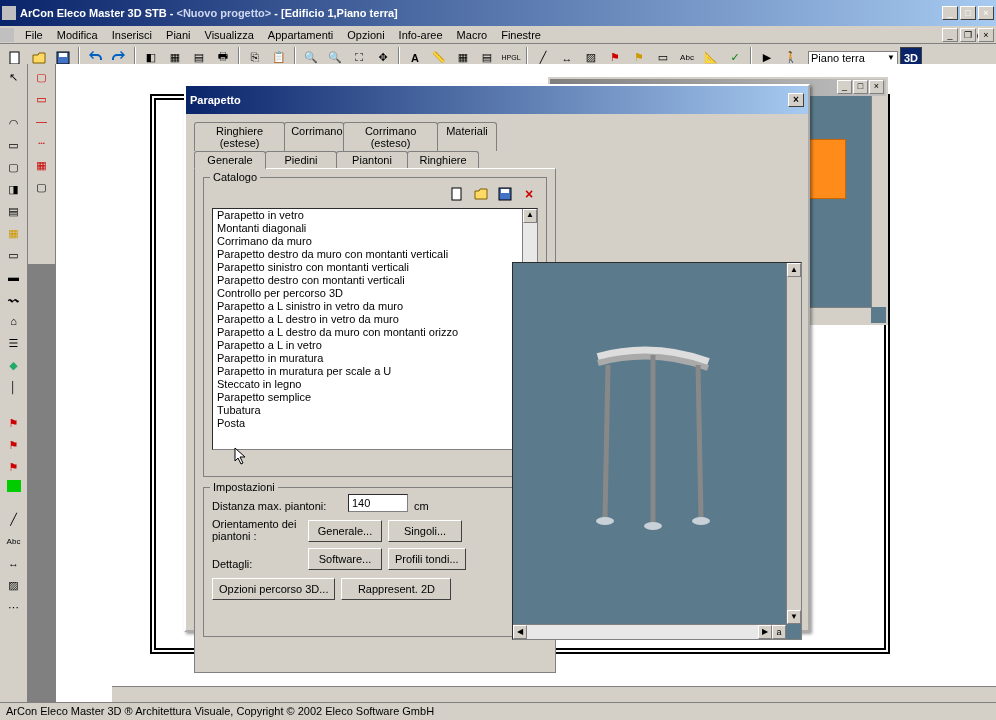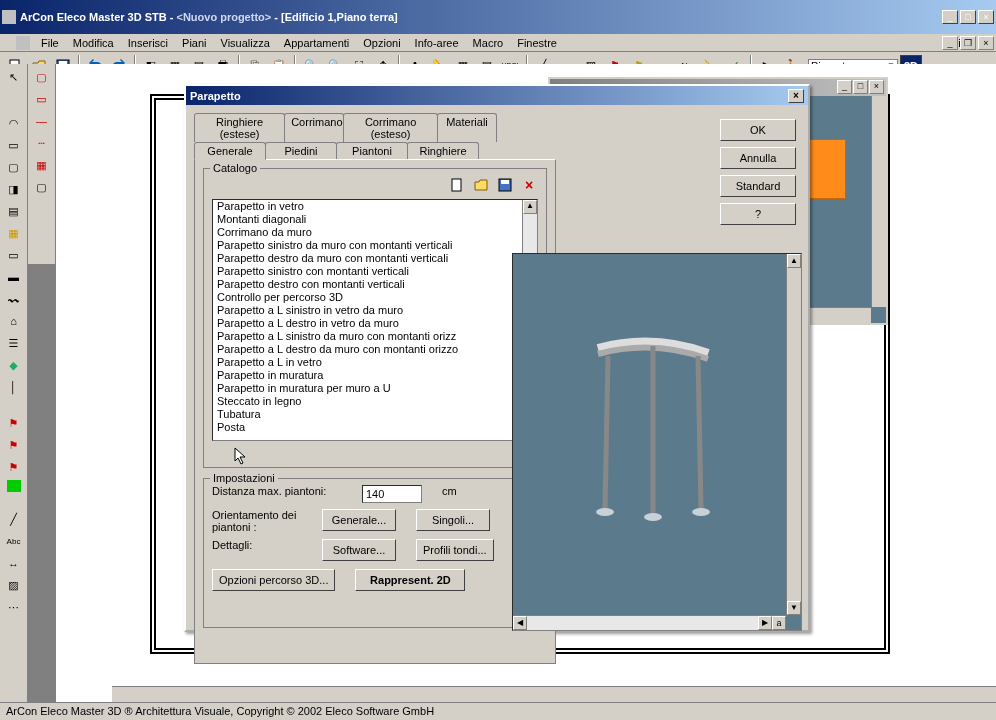--- a/index.html
+++ b/index.html
@@ -1,27 +1,27 @@
 <!DOCTYPE html>
 <html><head>
 <meta charset="utf-8">
 <style>
 * { box-sizing: border-box; margin: 0; padding: 0; font-family: Tahoma, Arial, sans-serif; font-size: 11px; }
 body { background: #d4d0c8; width: 996px; height: 720px; overflow: hidden; position: relative; }
 
 
-.titlebar { height: 34px; background: linear-gradient(to right, #0a246a, #a6caf0); color: #fff; display: flex; align-items: center; padding: 11px 2px; justify-content: center; }
+.titlebar { height: 26px; background: linear-gradient(to right, #0a246a, #a6caf0); color: #fff; display: flex; align-items: center; padding: 11px 2px; justify-content: center; }
 .titlebar .app-icon { width: 14px; height: 14px; background: #c0c0c0; margin-right: 4px; }
 .titlebar .title { flex: 1; font-weight: bold; }
 .titlebar .title .dim { color: #cfd8f0; }
 .titlebar .win-btns { display: flex; }
 .titlebar .win-btn { width: 16px; height: 14px; background: #d4d0c8; border: 1px solid #fff; border-right-color:#404040; border-bottom-color:#404040; margin-left: 2px; font-size:9px; text-align:center; line-height:12px;}
 
 
-.menubar { height: 18px; background: #d4d0c8; display: flex; align-items: center; padding: 0 16px; border-bottom: 1px solid #808080; position: relative;}
+.menubar { height: 18px; background: #d4d0c8; display: flex; align-items: center; padding: 0 0; border-bottom: 1px solid #808080; position: relative;}
 .menubar .mi { padding: 1px 7px; }
 .menubar .app-icon-small { width:14px; height:14px; background:#c0c0c0; margin-right:4px;}
 .menubar .mdi-btns { position:absolute; right:2px; display:flex; }
 .menubar .mdi-btn { width:16px; height:14px; background:#d4d0c8; border:1px solid #fff; border-right-color:#808080; border-bottom-color:#808080; margin-left:2px; font-size:9px; text-align:center; line-height:12px;}
 
 
 .toolbar { height: 28px; background: #d4d0c8; display:flex; align-items:center; border-bottom:1px solid #808080; padding:0 4px; gap:2px;}
 .tool-btn { width:22px; height:22px; border:1px solid transparent; display:flex; align-items:center; justify-content:center; }
 .tool-sep { width:2px; height:22px; border-left:1px solid #808080; border-right:1px solid #fff; margin:0 2px;}
 .tool-btn svg { width:16px; height:16px; }
@@ -44,21 +44,21 @@
 .preview-win { position:absolute; right:108px; top:13px; width:340px; height:248px; border:2px solid #d4d0c8; background:#5b7b8c;}
 .preview-win .pv-title { height:17px; background:linear-gradient(to right,#808080,#c0c0c0); color:#fff; padding:0 4px; font-weight:bold; display:flex; align-items:center;}
 .preview-win .pv-btns{position:absolute; right:2px; top:1px; display:flex;}
 .preview-win .pv-btn{width:15px;height:14px;background:#d4d0c8;border:1px solid #fff;border-right-color:#808080;border-bottom-color:#808080;margin-left:1px;font-size:9px;text-align:center;}
 .preview-win .cube{position:absolute; right:40px; top:60px; width:40px; height:60px; background:#ff8c1a; border:1px solid #cc6600;}
 .preview-win .pv-scroll-v{position:absolute;right:0;top:17px;bottom:16px;width:15px;background:#d4d0c8;border-left:1px solid #808080;}
 .preview-win .pv-scroll-h{position:absolute;left:0;right:15px;bottom:0;height:16px;background:#d4d0c8;border-top:1px solid #808080;}
 
 
 .dialog { position:absolute; left:184px; top:20px; width:626px; height:548px; background:#d4d0c8; border:2px outset #fff; box-shadow: 2px 2px 3px rgba(0,0,0,0.4);}
-.dialog .dlg-title { height:19px; background:linear-gradient(to right,#0a246a,#a6caf0); color:#fff; font-weight:bold; padding:2px 4px; display:flex; align-items:center; justify-content:space-between;}
+.dialog .dlg-title { height:28px; background:linear-gradient(to right,#0a246a,#a6caf0); color:#fff; font-weight:bold; padding:2px 4px; display:flex; align-items:center; justify-content:space-between;}
 .dialog .dlg-close { width:16px; height:14px; background:#d4d0c8; border:1px solid #fff; border-right-color:#404040; border-bottom-color:#404040; font-family:Arial; font-size:10px; text-align:center; line-height:12px; color:#000;}
 .dialog-body { padding:21px; position:relative; height:calc(100% - 19px);}
 
 .tabs { position:absolute; left:8px; top:8px; width:302px; }
 .tab-row { display:flex; }
 .tab { border:1px solid #808080; border-bottom:none; background:#d4d0c8; padding:2px 6px; margin-right:-1px; border-top-left-radius:3px; border-top-right-radius:3px; min-width:60px; text-align:center;}
 .tab.active { background:#d4d0c8; position:relative; z-index:2; border-bottom:1px solid #d4d0c8; margin-bottom:-1px;}
 .tab-panel { border:1px solid #808080; border-top-color:#fff; background:#d4d0c8; padding:8px; width:362px; height:505px; position:relative;}
 
 .groupbox { border:1px solid #808080; padding:6px 8px 8px 8px; position:relative; margin-bottom:10px;}
@@ -66,21 +66,21 @@
 
 .cat-tools { display:flex; justify-content:flex-end; gap:6px; margin-bottom:4px; height:20px; align-items:center;}
 .cat-tools .ct-btn{width:18px;height:18px;display:flex;align-items:center;justify-content:center;}
 
 .listbox { width:100%; height:242px; border:1px inset #808080; background:#fff; overflow:hidden; position:relative;}
 .listbox .lb-item { padding:0 4px; line-height:13px; cursor:default;}
 .listbox .lb-scroll { position:absolute; right:0; top:0; bottom:0; width:15px; background:#d4d0c8; border-left:1px solid #808080;}
 .listbox .lb-scroll .arrow{height:14px;border:1px solid #fff;border-right-color:#808080;border-bottom-color:#808080;text-align:center;font-size:8px;}
 .listbox .lb-scroll .track{position:absolute;top:14px;bottom:14px;left:0;right:0;background:#e8e8e8;}
 
-.settings .row { display:flex; align-items:flex-start; margin-bottom:6px; gap:20px;}
+.settings .row { display:flex; align-items:flex-end; margin-bottom:6px; gap:6px;}
 .settings label { width:130px; }
 .settings input[type=text]{ width:60px; height:18px; border:1px inset #808080; padding:0 3px; background:#fff;}
 .btn { min-width:74px; height:22px; border:1px solid #fff; border-right-color:#404040; border-bottom-color:#404040; background:#d4d0c8; padding:0 6px; text-align:center;}
 
 .right-btns { position:absolute; right:12px; top:14px; display:flex; flex-direction:column; gap:6px; }
 .right-btns .btn { width:76px; }
 
 .preview-pane { position:absolute; left:326px; top:148px; width:290px; height:378px; border:1px inset #808080; background:#5b7b8c;}
 .preview-pane .scroll-v{position:absolute;right:0;top:0;bottom:15px;width:15px;background:#d4d0c8;border-left:1px solid #808080;}
 .preview-pane .scroll-h{position:absolute;left:0;right:15px;bottom:0;height:15px;background:#d4d0c8;border-top:1px solid #808080;}
@@ -291,33 +291,32 @@
                     <rect x="3" y="2" width="8" height="4" fill="#fff"></rect>
                   </svg>
                 </div>
               <div class="ct-btn" style="color:#c00;font-size:14px;font-weight:bold;">×</div>
             </div>
             <div class="listbox">
               <div id="catalog-items">
                   <div class="lb-item">Parapetto in vetro</div>
                   <div class="lb-item">Montanti diagonali</div>
                   <div class="lb-item">Corrimano da muro</div>
-                  <div class="lb-item">Parapetto sinistro da muro con montanti verticali</div>
                   <div class="lb-item">Parapetto destro da muro con montanti verticali</div>
                   <div class="lb-item">Parapetto sinistro con montanti verticali</div>
                   <div class="lb-item">Parapetto destro con montanti verticali</div>
                   <div class="lb-item">Controllo per percorso 3D</div>
                   <div class="lb-item">Parapetto a L sinistro in vetro da muro</div>
                   <div class="lb-item">Parapetto a L destro in vetro da muro</div>
-                  <div class="lb-item">Parapetto a L sinistro da muro con montanti orizz</div>
                   <div class="lb-item">Parapetto a L destro da muro con montanti orizzo</div>
                   <div class="lb-item">Parapetto a L in vetro</div>
                   <div class="lb-item">Parapetto in muratura</div>
-                  <div class="lb-item">Parapetto in muratura per muro a U</div>
+                  <div class="lb-item">Parapetto in muratura per scale a U</div>
                   <div class="lb-item">Steccato in legno</div>
+                  <div class="lb-item">Parapetto semplice</div>
                   <div class="lb-item">Tubatura</div>
                   <div class="lb-item">Posta</div>
                 </div>
               <div class="lb-scroll">
                 <div class="arrow">▲</div>
                 <div class="track"></div>
                 <div class="arrow" style="position:absolute;bottom:0;left:0;right:0;">▼</div>
               </div>
             </div>
           </div>
@@ -334,32 +333,26 @@
               <button class="btn">Generale...</button>
               <button class="btn">Singoli...</button>
             </div>
             <div class="row">
               <label style="width:90px;">Dettagli:</label>
               <button class="btn">Software...</button>
               <button class="btn">Profili tondi...</button>
             </div>
             <div class="row" style="margin-top:8px;">
               <button class="btn" style="min-width:120px;">Opzioni percorso 3D...</button>
-              <button class="btn" style="min-width:110px;font-weight:bold;">Rappresent. 2D</button>
+              <button class="btn" style="min-width:110px;">Rappresent. 2D</button>
             </div>
           </div>
         </div>
       </div>
 
-      <div class="right-btns">
-        <button class="btn">OK</button>
-        <button class="btn">Annulla</button>
-        <button class="btn">Standard</button>
-        <button class="btn">?</button>
-      </div>
 
       <div class="preview-pane">
         <svg class="model" width="140" height="220">
           <path d="M15 15 Q 70 0 125 20" stroke="#ddd" stroke-width="10" fill="none"></path>
           <path d="M15 20 Q 70 5 125 25" stroke="#aaa" stroke-width="6" fill="none"></path>
           <line x1="25" y1="22" x2="22" y2="175" stroke="#888" stroke-width="5"></line>
           <line x1="70" y1="12" x2="70" y2="180" stroke="#888" stroke-width="5"></line>
           <line x1="115" y1="22" x2="118" y2="175" stroke="#888" stroke-width="5"></line>
           <ellipse cx="22" cy="178" rx="9" ry="4" fill="#c8d0d8"></ellipse>
           <ellipse cx="70" cy="183" rx="9" ry="4" fill="#c8d0d8"></ellipse>

